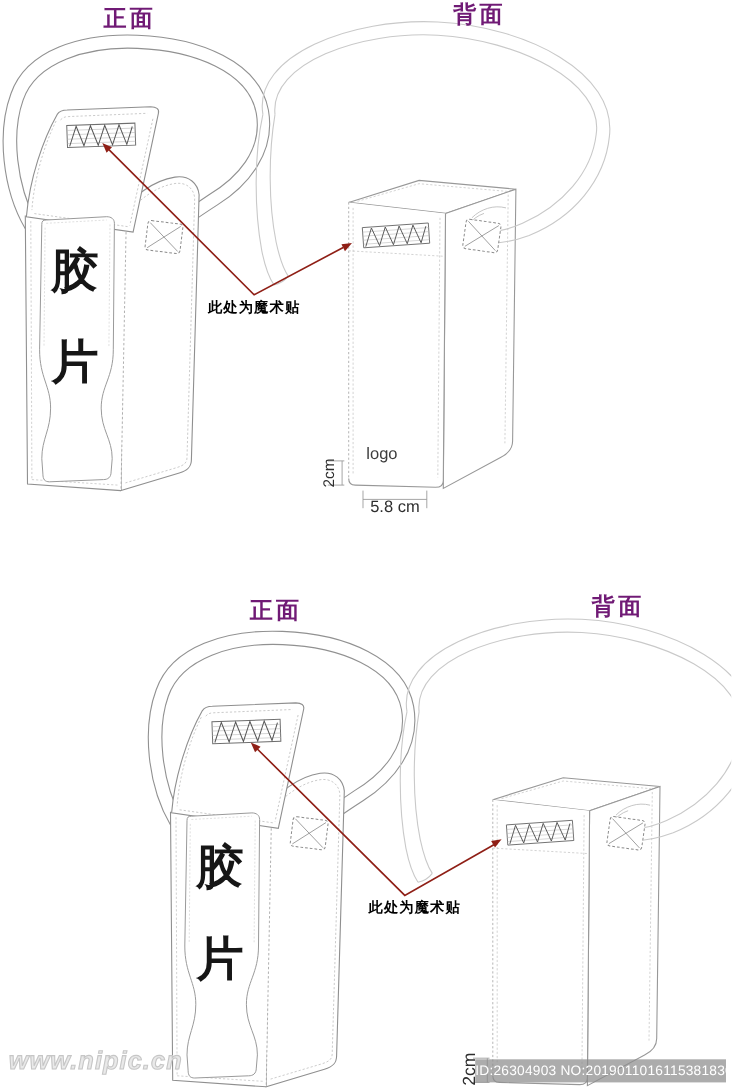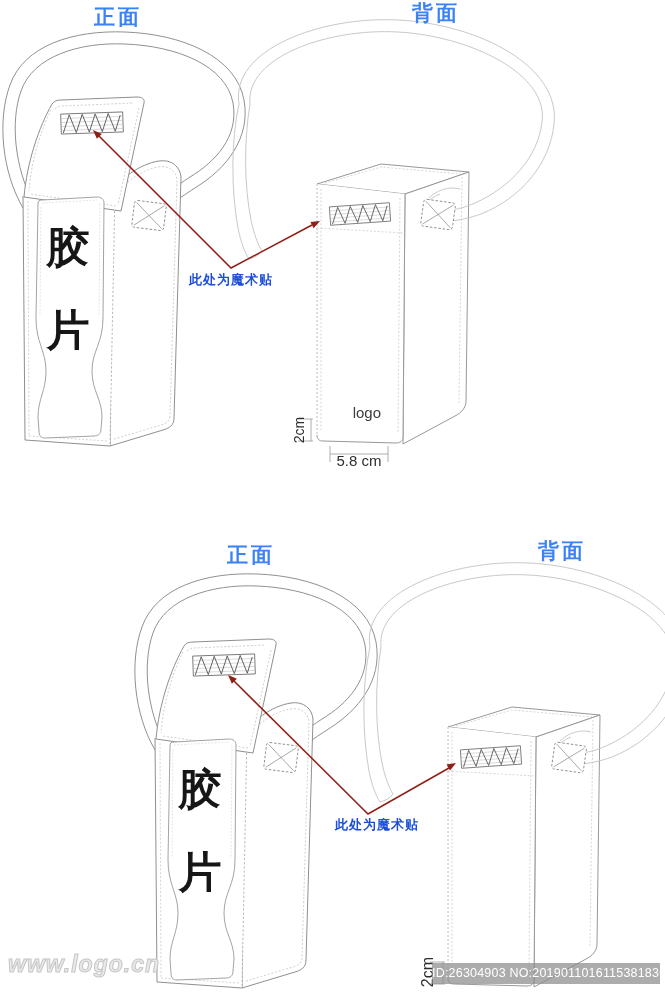--- a/index.html
+++ b/index.html
@@ -1,26 +1,26 @@
 <!DOCTYPE html>
 <html><head>
 <meta charset="utf-8">
 <style>
   html,body{margin:0;padding:0;background:#fff;}
   .canvas{position:relative;width:665px;height:993px;background:#ffffff;overflow:hidden;
           font-family:"Liberation Sans",sans-serif;}
   .layer{position:absolute;left:0;top:0;}
   .view-title{position:absolute;font-family:"Liberation Serif","DejaVu Serif",serif;
-              font-weight:bold;font-size:21px;letter-spacing:3px;color:#3b82f6;white-space:nowrap;}
+              font-weight:bold;font-size:21px;letter-spacing:3px;color:#701a75;white-space:nowrap;}
   .velcro-note{position:absolute;font-family:Liberation Sans, sans-serif;
-               font-weight:bold;font-size:13px;letter-spacing:1px;color:#1d4ed8;white-space:nowrap;}
+               font-weight:bold;font-size:13px;letter-spacing:1px;color:#000000;white-space:nowrap;}
   .panel-text{position:absolute;width:48px;text-align:center;
               font-family:"Liberation Serif","DejaVu Serif",serif;font-weight:600;
               font-size:43px;line-height:83px;color:#161616;}
-  .logo-label{position:absolute;left:333px;top:404px;width:48px;text-align:right;
+  .logo-label{position:absolute;left:333px;top:404px;width:48px;text-align:left;
               font-size:15px;color:#3c3c3c;}
   .dim-w{position:absolute;left:329px;top:452px;width:60px;text-align:center;
          font-size:15px;color:#2e2e2e;}
   .dim-h{position:absolute;text-align:center;color:#2e2e2e;transform:rotate(-90deg);}
   .dim-h.top{left:282px;top:421px;width:36px;height:18px;font-size:14px;}
   .dim-h.bot{left:408px;top:962px;width:42px;height:20px;font-size:16px;}
   .wm-site{position:absolute;left:8px;top:951px;display:flex;align-items:baseline;gap:7px;
            font-style:italic;font-weight:bold;white-space:nowrap;
            color:#e9e9e9;-webkit-text-stroke:1px #c6c6c6;}
   .wm-site .nm{font-size:28px;}
@@ -156,17 +156,17 @@
   <div class="velcro-note" style="left:189px;top:271px;">此处为魔术贴</div>
   <div class="velcro-note" style="left:335px;top:816px;">此处为魔术贴</div>
 
   <div class="logo-label">logo</div>
   <div class="dim-h top">2cm</div>
   <div class="dim-w">5.8 cm</div>
 
   <div class="dim-h bot">2cm</div>
 
   <div class="wm-site">
-    <span class="url">www.logo.cn</span>
+    <span class="url">www.nipic.cn</span>
   </div>
   <div class="wm-id">ID:26304903 NO:20190110161153818309</div>
 
 </div>
 
 </body></html>

